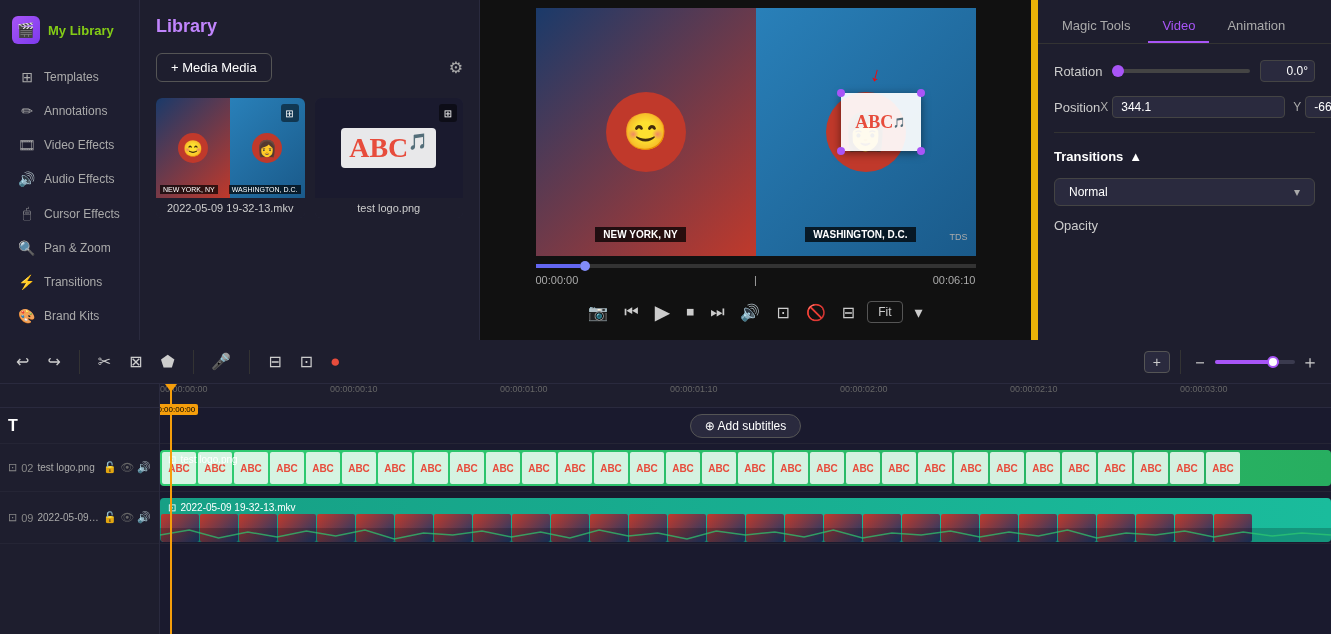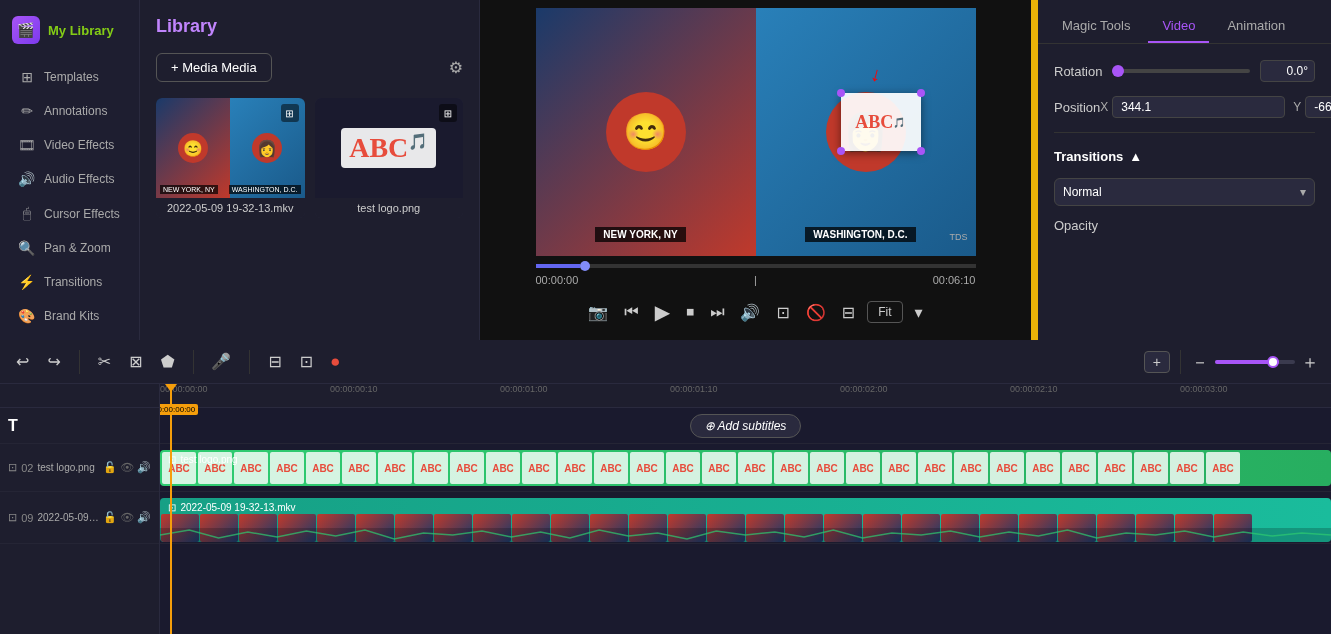--- a/index.html
+++ b/index.html
@@ -49,21 +49,21 @@
     .slider-track { flex: 1; height: 4px; background: #444; border-radius: 2px; margin: 0 10px; position: relative; }
     .slider-fill { height: 100%; background: #a855f7; border-radius: 2px; }
     .slider-thumb { position: absolute; left: 0; top: -4px; width: 12px; height: 12px; background: #a855f7; border-radius: 50%; }
     .value-input { background: #2a2a3e; border: 1px solid #444; color: #fff; padding: 3px 6px; border-radius: 4px; width: 60px; text-align: right; font-size: 12px; }
     .xy-inputs { display: flex; gap: 8px; }
     .xy-input-group { display: flex; align-items: center; gap: 4px; flex: 1; }
     .xy-label { color: #aaa; font-size: 12px; }
     .xy-value { background: #2a2a3e; border: 1px solid #444; color: #fff; padding: 3px 8px; border-radius: 4px; flex: 1; font-size: 12px; }
     .section-header { display: flex; align-items: center; gap: 6px; color: #fff; font-size: 13px; font-weight: 600; margin-bottom: 14px; padding-top: 4px; }
     .section-divider { border-top: 1px solid #333; margin: 12px 0; }
-    .blend-select { width: 100%; background: #2a2a3e; border: 1px solid #444; color: #fff; padding: 6px 8px; border-radius: 6px; display: flex; align-items: center; justify-content: space-between; cursor: pointer; }
+    .blend-select { width: 100%; background: #2a2a3e; border: 1px solid #444; color: #fff; padding: 6px 14px; border-radius: 6px; display: flex; align-items: center; justify-content: space-between; cursor: pointer; }
     .blend-arrow { color: #aaa; }
 
     
     .timeline { height: 294px; background: #1a1a2e; display: flex; flex-direction: column; }
     .timeline-toolbar { height: 44px; background: #1e1e2e; border-bottom: 1px solid #2a2a3e; display: flex; align-items: center; padding: 0 12px; gap: 10px; }
     .tl-btn { background: transparent; border: none; color: #ccc; cursor: pointer; font-size: 16px; padding: 4px; }
     .tl-separator { width: 1px; height: 24px; background: #333; margin: 0 4px; }
     .tl-btn-red { color: #e74c3c; }
     .zoom-controls { margin-left: auto; display: flex; align-items: center; gap: 6px; }
     .zoom-btn { background: transparent; border: none; color: #ccc; cursor: pointer; font-size: 18px; }
@@ -346,21 +346,21 @@
           </div>
         </div>
 
         <div style="position:absolute;top:0;left:10px;width:2px;height:100%;background:#f59e0b;z-index:10;pointer-events:none;">
           <div style="width:0;height:0;border-left:6px solid transparent;border-right:6px solid transparent;border-top:8px solid #f59e0b;position:absolute;top:0;left:-5px;"></div>
 
           <div style="position:absolute;top:20px;left:-20px;background:#f59e0b;color:#000;font-size:8px;padding:1px 3px;border-radius:2px;white-space:nowrap;">00:00:00:00</div>
         </div>
 
         <div style="height:36px;position:relative;border-bottom:1px solid #252535;display:flex;align-items:center;justify-content:center;">
-          <button style="background:#2a2a3e;border:1px solid #555;color:#fff;padding:4px 14px;border-radius:16px;font-size:12px;cursor:pointer;display:flex;align-items:center;gap:6px;font-style:italic;">⊕ Add subtitles</button>
+          <button style="background:#2a2a3e;border:1px solid #555;color:#fff;padding:4px 14px;border-radius:16px;font-size:12px;cursor:pointer;display:flex;align-items:center;gap:6px;">⊕ Add subtitles</button>
         </div>
 
         <div style="height:48px;border-bottom:1px solid #252535;position:relative;">
           <div style="position:absolute;top:6px;left:0;right:0;height:36px;background:linear-gradient(90deg,#2ecc71,#27ae60);border-radius:4px;overflow:hidden;display:flex;align-items:center;">
 
             <div style="display:flex;gap:2px;height:100%;align-items:center;padding:0 2px;">
               <div style="width:34px;height:32px;background:rgba(0,0,0,0.2);flex-shrink:0;display:flex;align-items:center;justify-content:center;border-radius:2px;font-weight:900;font-size:10px;color:#e74c3c;background:rgba(255,255,255,0.8);">ABC</div>
               <div style="width:34px;height:32px;background:rgba(0,0,0,0.2);flex-shrink:0;display:flex;align-items:center;justify-content:center;border-radius:2px;font-weight:900;font-size:10px;color:#e74c3c;background:rgba(255,255,255,0.8);">ABC</div>
               <div style="width:34px;height:32px;background:rgba(0,0,0,0.2);flex-shrink:0;display:flex;align-items:center;justify-content:center;border-radius:2px;font-weight:900;font-size:10px;color:#e74c3c;background:rgba(255,255,255,0.8);">ABC</div>
               <div style="width:34px;height:32px;background:rgba(0,0,0,0.2);flex-shrink:0;display:flex;align-items:center;justify-content:center;border-radius:2px;font-weight:900;font-size:10px;color:#e74c3c;background:rgba(255,255,255,0.8);">ABC</div>

